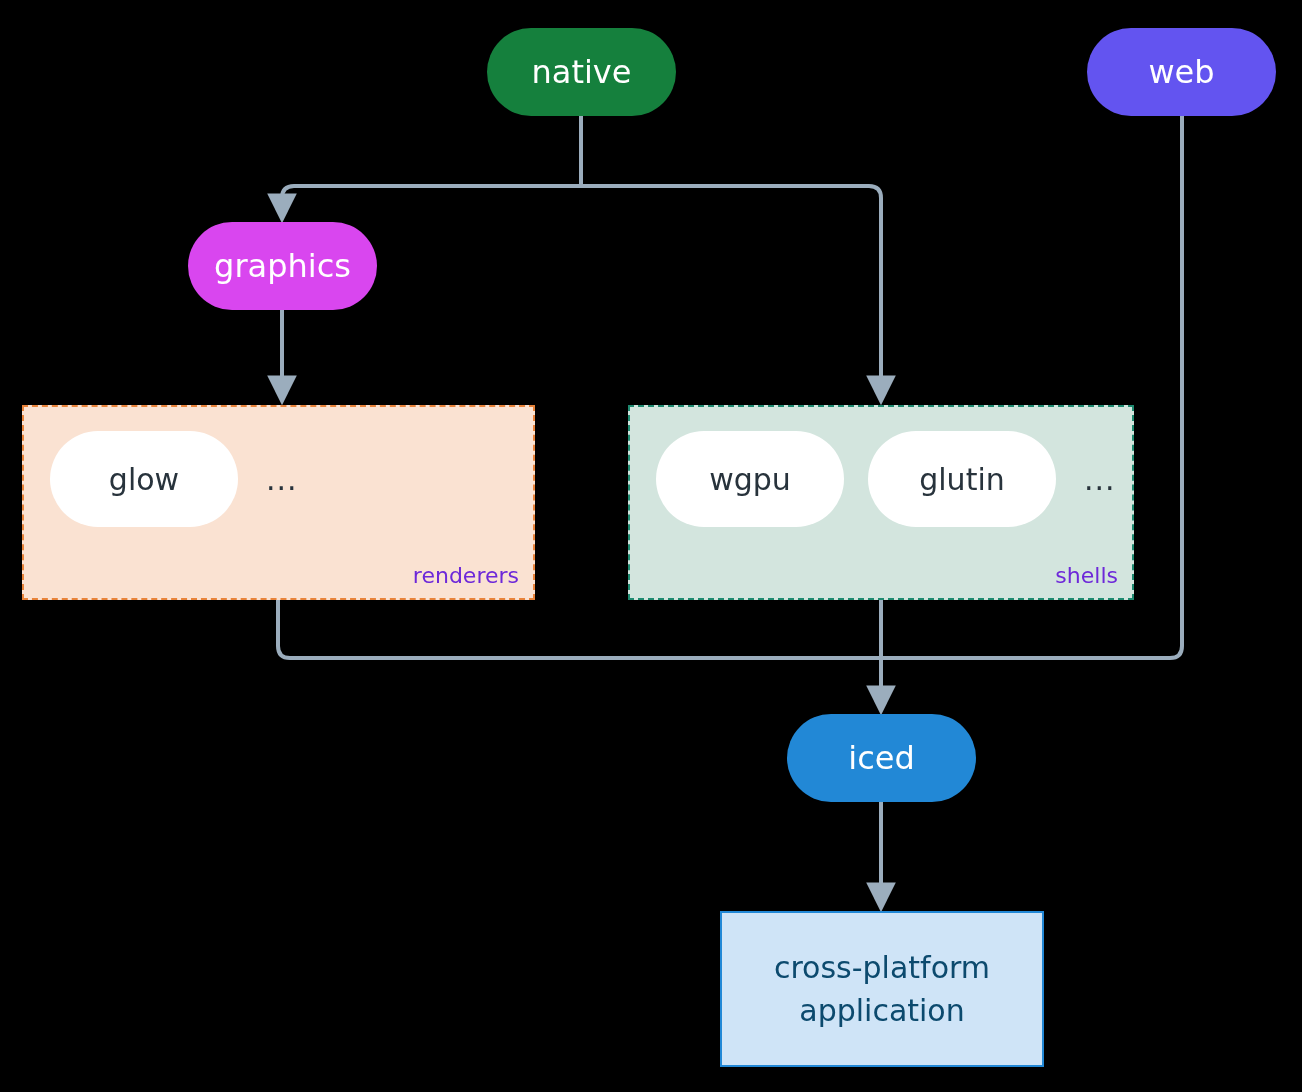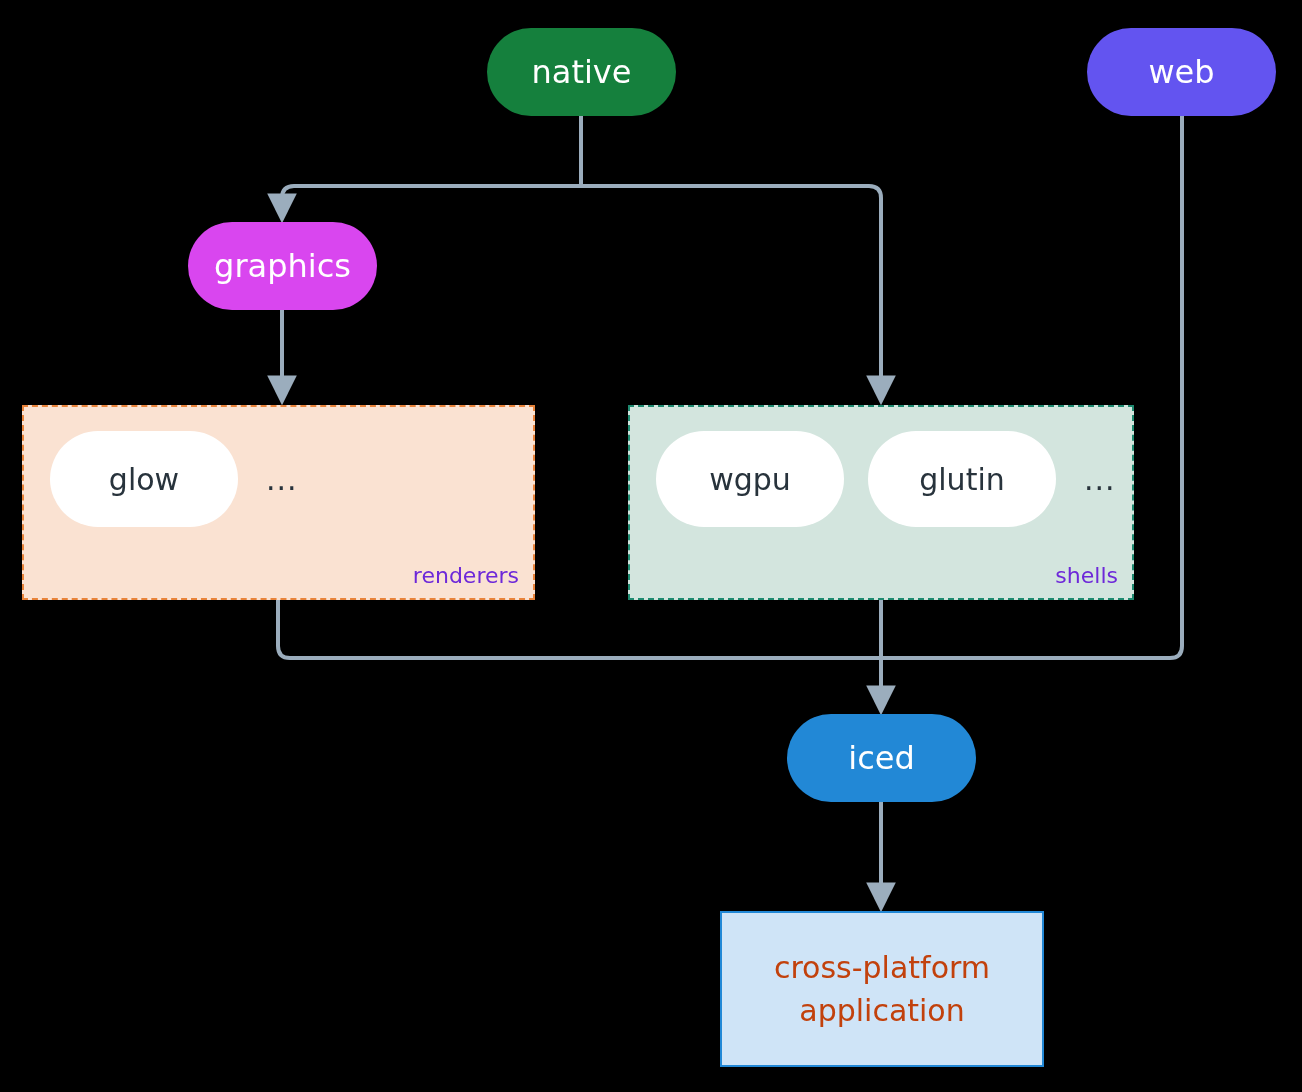--- a/index.html
+++ b/index.html
@@ -102,21 +102,21 @@
     color: #28333c;
     font-size: 30px;
     letter-spacing: 1px;
     padding-left: 4px;
   }
   
   .node-application {
     left: 720px; top: 911px; width: 324px; height: 156px;
     background: #cfe4f7;
     border: 2px solid #2288d6;
-    color: #c2410c;
+    color: #0c4a6e;
     font-size: 30px;
     flex-direction: column;
     gap: 6px;
   }
 </style>
 </head>
 <body>
 
 <div id="diagram-root">
 

